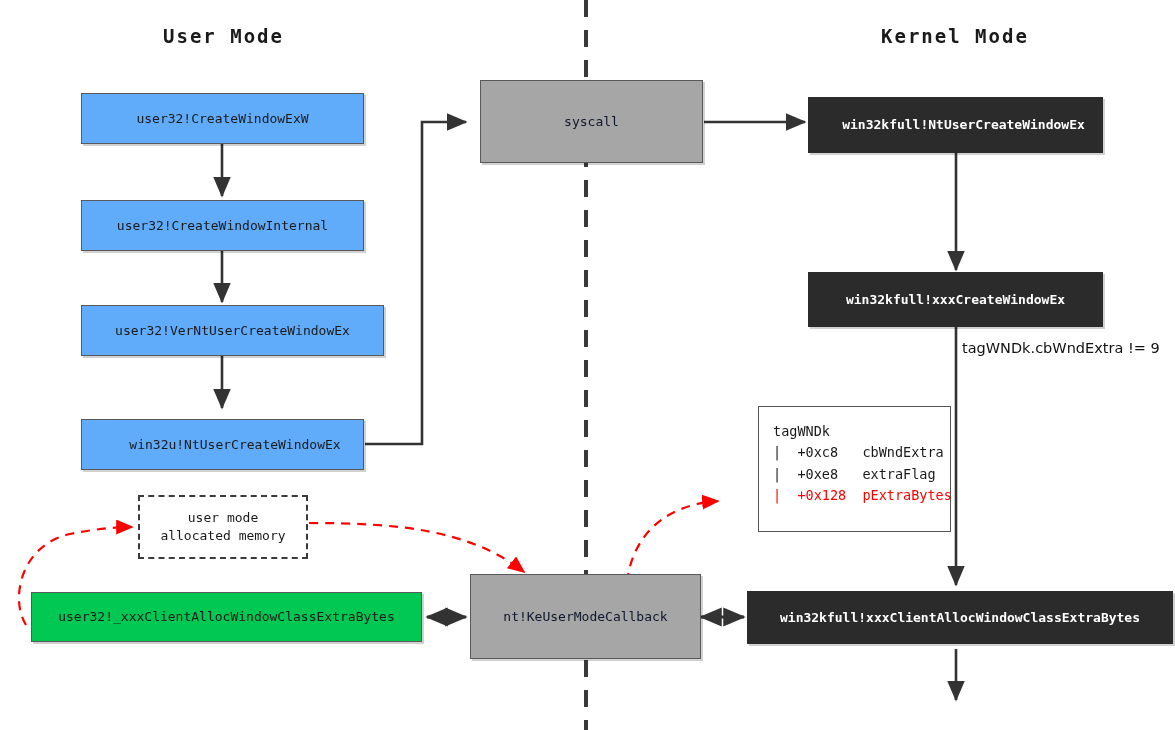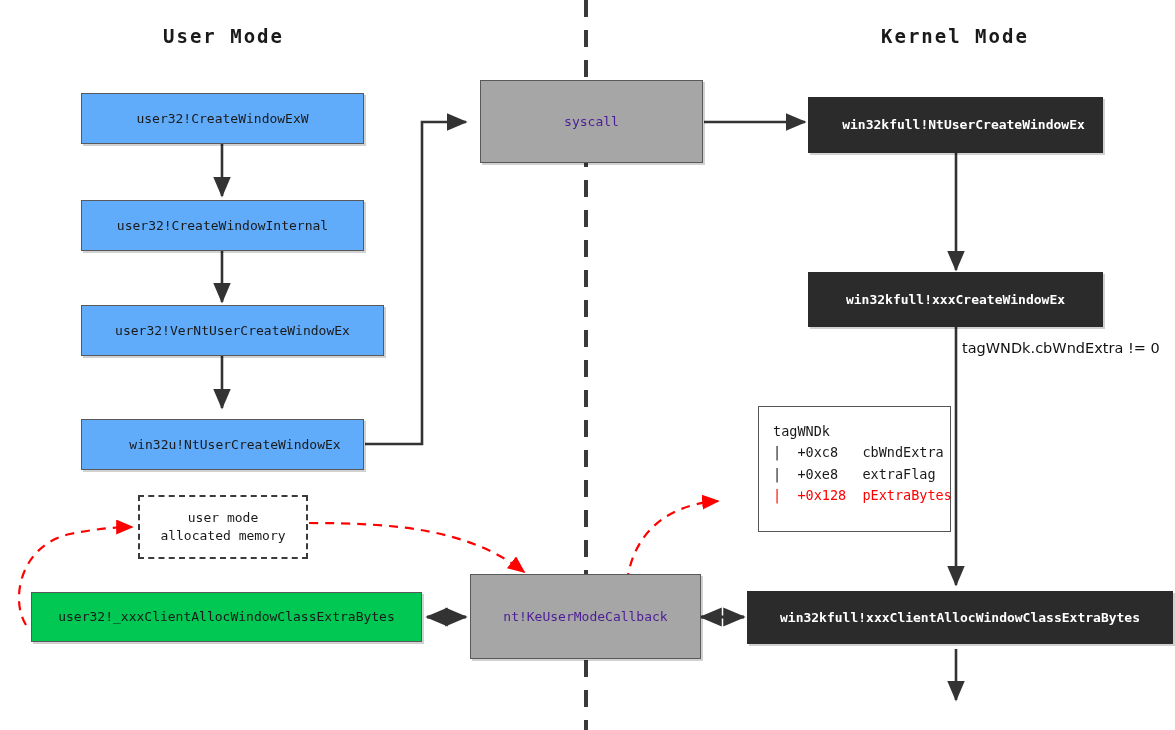--- a/index.html
+++ b/index.html
@@ -35,21 +35,21 @@
   }
   .blue{
     background:#60abfa;
     border:1px solid #59595b;
     color:#1a1a1a;
     box-shadow:2px 2px 0 rgba(0,0,0,0.18);
   }
   .gray{
     background:#a6a6a6;
     border:1px solid #59595b;
-    color:#4c1d95;
+    color:#0f172a;
     box-shadow:2px 2px 0 rgba(0,0,0,0.18);
   }
   .dark{
     background:#2b2b2b;
     border:1px solid #2b2b2b;
     color:#ffffff;
     font-weight:bold;
     box-shadow:2px 2px 0 rgba(0,0,0,0.18);
   }
   .green{
@@ -149,21 +149,21 @@
   <div class="node blue" style="left:81px;top:305px;width:303px;height:51px;">user32!VerNtUserCreateWindowEx</div>
 
   <div class="node blue" style="left:81px;top:419px;width:283px;height:51px;padding-left:25px;">win32u!NtUserCreateWindowEx</div>
 
   <div class="node gray" style="left:480px;top:80px;width:223px;height:83px;">syscall</div>
 
   <div class="node dark" style="left:808px;top:97px;width:295px;height:56px;padding-left:16px;">win32kfull!NtUserCreateWindowEx</div>
 
   <div class="node dark" style="left:808px;top:272px;width:295px;height:55px;">win32kfull!xxxCreateWindowEx</div>
 
-  <div class="edge-label" style="left:962px;top:340px;">tagWNDk.cbWndExtra != 0</div>
+  <div class="edge-label" style="left:962px;top:340px;">tagWNDk.cbWndExtra != 9</div>
 
   <div class="notebox" style="position:absolute;left:758px;top:406px;width:193px;height:126px;box-sizing:border-box;">
     <div class="ln hdr">tagWNDk</div>
     <div class="ln">|  +0xc8   cbWndExtra</div>
     <div class="ln">|  +0xe8   extraFlag</div>
     <div class="ln red">|  +0x128  pExtraBytes</div>
   </div>
 
   <div class="node dashedbox" style="left:138px;top:495px;width:170px;height:64px;flex-direction:column;">
     <span>user mode</span>

